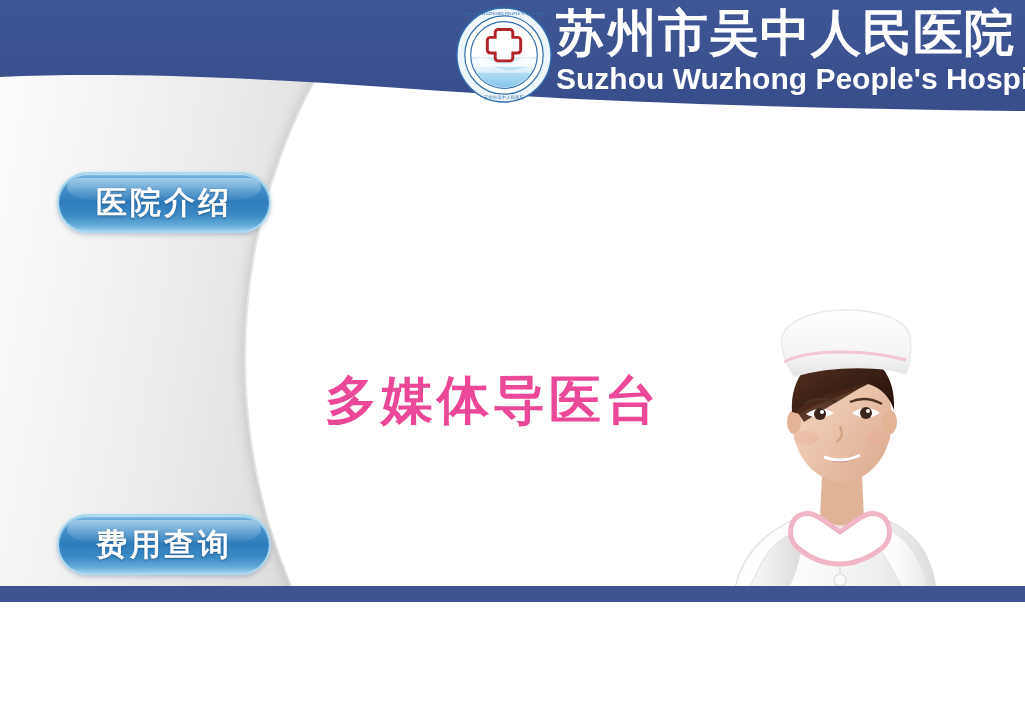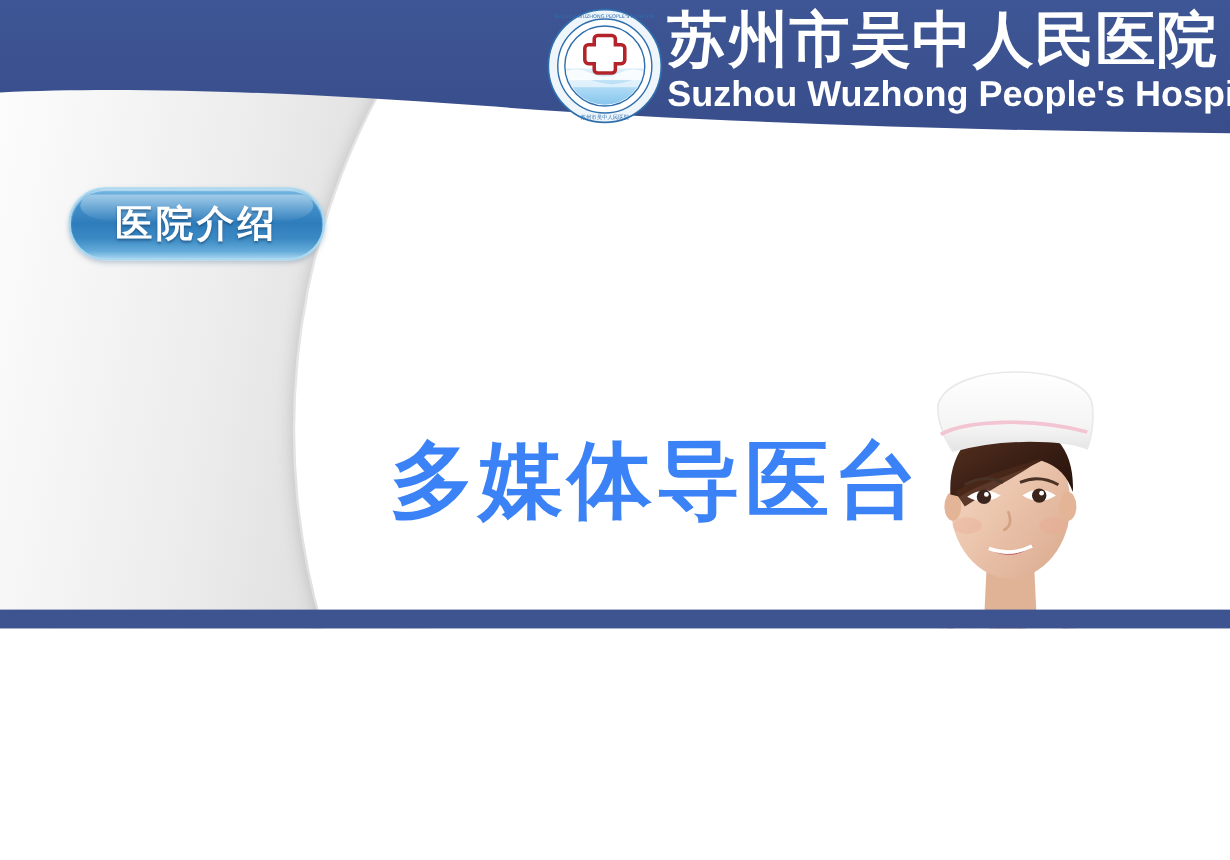--- a/index.html
+++ b/index.html
@@ -8,21 +8,21 @@
     padding: 0;
     background: #ffffff;
   }
   body {
     font-family: "DejaVu Sans", "Liberation Sans", sans-serif;
   }
 
   #kiosk {
     position: relative;
     width: 1025px;
-    height: 524px;
+    height: 602px;
     overflow: hidden;
     background: #ffffff;
     user-select: none;
   }
 
   
   .bg-white-base {
     position: absolute;
     inset: 0;
     background: #ffffff;
@@ -158,35 +158,35 @@
     z-index: 2;
     font-family: "DejaVu Sans", "Liberation Sans", sans-serif;
     font-size: 31px;
     font-weight: 700;
     color: #ffffff;
     letter-spacing: 3px;
     text-shadow: 0 1px 2px rgba(20,60,100,0.55);
     white-space: nowrap;
   }
 
-  .menu-btn.pos-0 { left: 57px;  top: 156px; }
+  .menu-btn.pos-0 { left: 57px;  top: 172px; }
   .menu-btn.pos-1 { left: 35px;  top: 276px; }
   .menu-btn.pos-2 { left: 35px;  top: 395px; }
   .menu-btn.pos-3 { left: 57px;  top: 514px; }
 
   
   .main-title {
     position: absolute;
     left: 325px;
     top: 357px;
     font-family: "DejaVu Sans", "Liberation Sans", sans-serif;
-    font-size: 70px;
+    font-size: 52px;
     line-height: 86px;
     font-weight: 700;
-    color: #3b82f6;
+    color: #ec4899;
     letter-spacing: 4px;
     white-space: nowrap;
   }
 
   
   .nurse {
     position: absolute;
     left: 600px;
     top: 280px;
     width: 425px;
@@ -272,20 +272,23 @@
   </div>
 
   <div class="menu">
 
     <div class="menu-btn pos-0">
       <span class="menu-btn-label">医院介绍</span>
     </div>
 
 
 
+    <div class="menu-btn pos-3">
+      <span class="menu-btn-label">费用查询</span>
+    </div>
 
   </div>
 
   <div class="main-title">多媒体导医台</div>
 
   <div class="nurse">
     <svg viewBox="0 0 425 425" width="425" height="425">
       <defs>
         <linearGradient id="skin" x1="0" y1="0" x2="1" y2="1">
           <stop offset="0%" stop-color="#f6ddcc"></stop>

